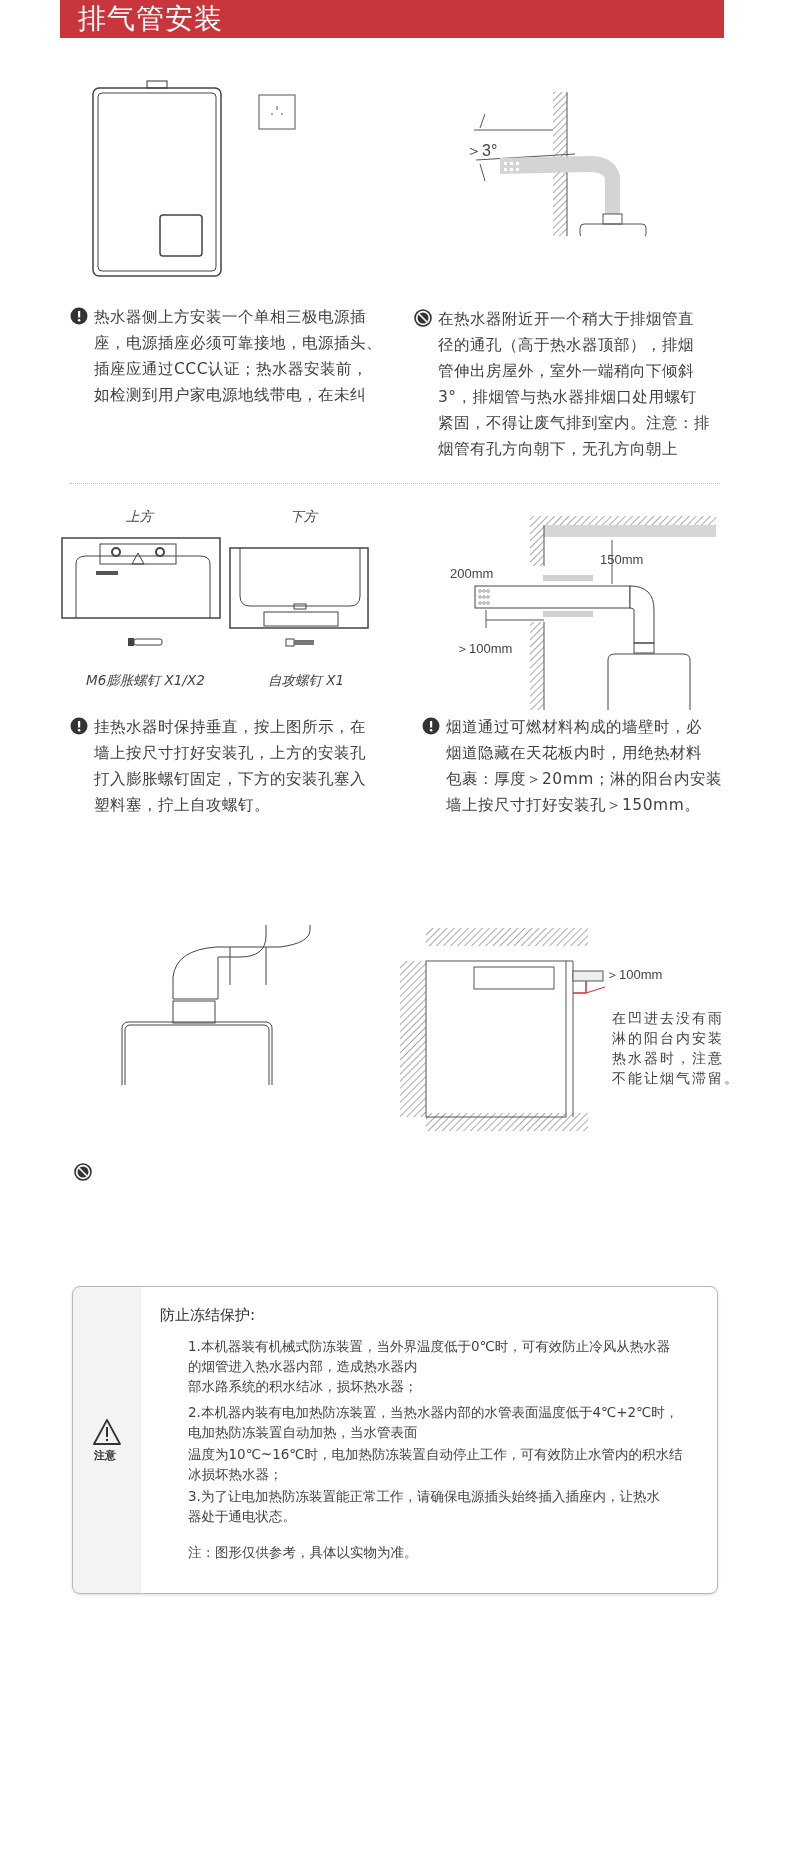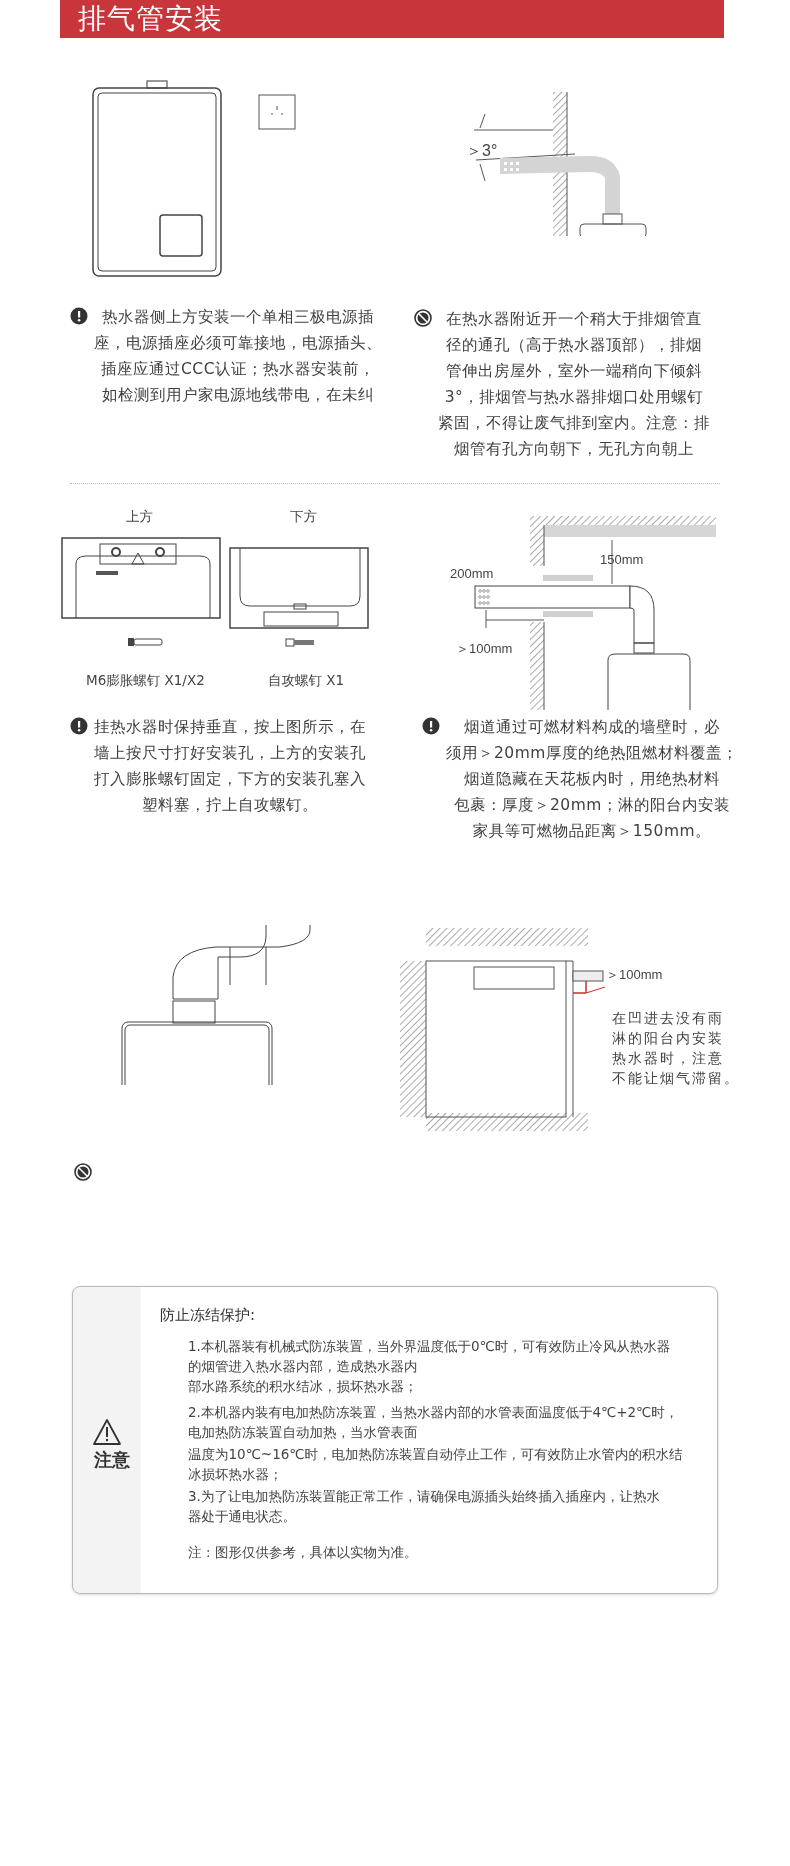--- a/index.html
+++ b/index.html
@@ -3,29 +3,29 @@
 <meta charset="utf-8">
 <style>
   html, body { margin:0; padding:0; background:#ffffff; }
   body { width:790px; height:1866px; position:relative; overflow:hidden;
          font-family:"DejaVu Sans","Liberation Sans",sans-serif; color:#3a3a3a; }
   .abs { position:absolute; }
   .header { left:60px; top:0; width:664px; height:38px; background:#c8363b; }
   .header-title { left:78px; top:2px; font-size:28px; color:#ffffff; letter-spacing:1px; line-height:34px; }
   .note { font-size:15.5px; line-height:26px; color:#3f3f3f; letter-spacing:0.5px; }
   .note .icon { position:absolute; left:0; top:3px; width:18px; height:18px; }
-  .note .txt { position:absolute; left:24px; top:0;text-align:center; }
+  .note .txt { position:absolute; left:24px; top:0; }
   .dotted { left:70px; top:483px; width:650px; height:0; border-top:1px dotted #bbb; }
-  .caption { font-size:13.5px; color:#444; }
+  .caption { font-size:13.5px; color:#444;font-style:italic; }
   .lbl { font-size:13px; color:#444; font-family:"Liberation Sans",sans-serif; }
   .warnbox { left:72px; top:1286px; width:644px; height:306px; border:1px solid #b8b8b8; border-radius:8px;
              background:linear-gradient(to right,#f3f3f3 0,#f3f3f3 68px,#ffffff 68px); box-shadow:0 1px 3px rgba(0,0,0,0.15); }
   .warn-title { left:160px; top:1306px; font-size:15px; font-weight:normal; color:#333; }
   .warn-line { left:160px; font-size:13.5px; color:#444; line-height:20px;margin-left:28px; }
-  .warn-label { left:94px; top:1448px; font-size:18px; font-weight:bold; color:#333; }
+  .warn-label { left:94px; top:1448px; font-size:11px; font-weight:bold; color:#333; }
 </style>
 </head>
 <body>
 
 <div class="abs header"></div>
 <div class="abs header-title">排气管安装</div>
 
 <svg class="abs" style="left:80px;top:78px" width="230" height="210">
   <rect x="67" y="3" width="20" height="7" fill="none" stroke="#555" stroke-width="1.2"></rect>
   <rect x="13" y="10" width="128" height="188" rx="6" fill="none" stroke="#444" stroke-width="1.5"></rect>
@@ -171,24 +171,23 @@
   </div>
 </div>
 <div class="abs note" style="left:422px;top:714px;width:330px;height:140px">
   <svg class="icon" viewBox="0 0 18 18">
       <circle cx="9" cy="9" r="8.5" fill="#333"></circle>
       <rect x="8" y="4" width="2.2" height="6.5" fill="#fff"></rect>
       <circle cx="9.1" cy="13.2" r="1.3" fill="#fff"></circle>
     </svg>
   <div class="txt">
     <div>烟道通过可燃材料构成的墙壁时，必</div>
-    <div>须用＞20mm厚度的绝热阻燃材料覆盖；</div>
     <div>烟道隐藏在天花板内时，用绝热材料</div>
     <div>包裹：厚度＞20mm；淋的阳台内安装</div>
-    <div>家具等可燃物品距离＞150mm。</div>
+    <div>墙上按尺寸打好安装孔＞150mm。</div>
   </div>
 </div>
 
 <svg class="abs" style="left:120px;top:925px" width="200" height="160">
   <rect x="2" y="97" width="150" height="70" rx="6" fill="none" stroke="#444"></rect>
   <rect x="5" y="100" width="144" height="70" rx="5" fill="none" stroke="#444"></rect>
   <rect x="53" y="76" width="42" height="22" fill="none" stroke="#444"></rect>
   <path d="M53 74 L53 52 Q56 25 96 22 L160 22 Q190 18 190 5 L190 -2 L146 -2 L146 12 Q145 32 120 32 L98 32 L98 74 Z" fill="none" stroke="#444"></path>
   <line x1="110" y1="22" x2="110" y2="60" stroke="#444"></line>
   <line x1="146" y1="22" x2="146" y2="60" stroke="#444"></line>

